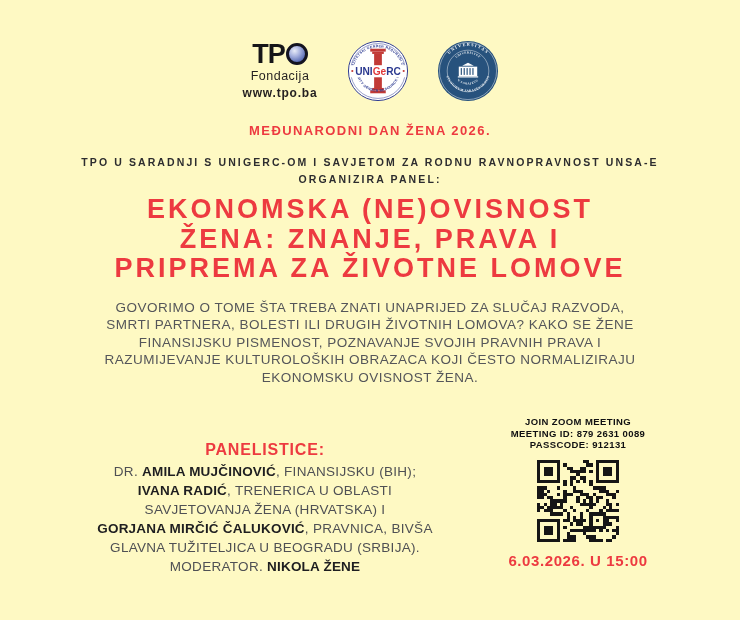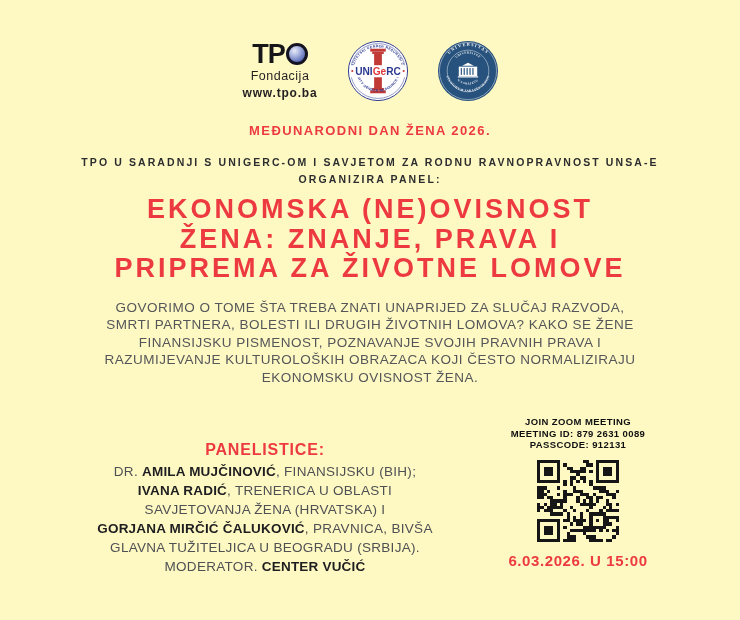--- a/index.html
+++ b/index.html
@@ -172,21 +172,21 @@
     <div>EKONOMSKU OVISNOST ŽENA.</div>
   </div>
 
   <div class="panel">
     <div class="panel-heading">PANELISTICE:</div>
     <div><span>DR. </span><b>AMILA MUJČINOVIĆ</b><span>, FINANSIJSKU (BIH);</span></div>
     <div><span></span><b>IVANA RADIĆ</b><span>, TRENERICA U OBLASTI</span></div>
     <div><span>SAVJETOVANJA ŽENA (HRVATSKA) I</span></div>
     <div><span></span><b>GORJANA MIRČIĆ ČALUKOVIĆ</b><span>, PRAVNICA, BIVŠA</span></div>
     <div><span>GLAVNA TUŽITELJICA U BEOGRADU (SRBIJA).</span></div>
-    <div><span>MODERATOR. </span><b>CENTER VUČIĆ</b><span></span></div>
+    <div><span>MODERATOR. </span><b>NIKOLA ŽENE</b><span></span></div>
   </div>
 
   <div class="zoom-col">
     <div class="zoom-line">JOIN ZOOM MEETING</div>
     <div class="zoom-line">MEETING ID: 879 2631 0089</div>
     <div class="zoom-line">PASSCODE: 912131</div>
     <div class="qr-box">
       <svg viewBox="0 0 25 25" shape-rendering="crispEdges">
           <g fill="#161616">
             <rect x="0" y="0" width="1" height="1"></rect>

